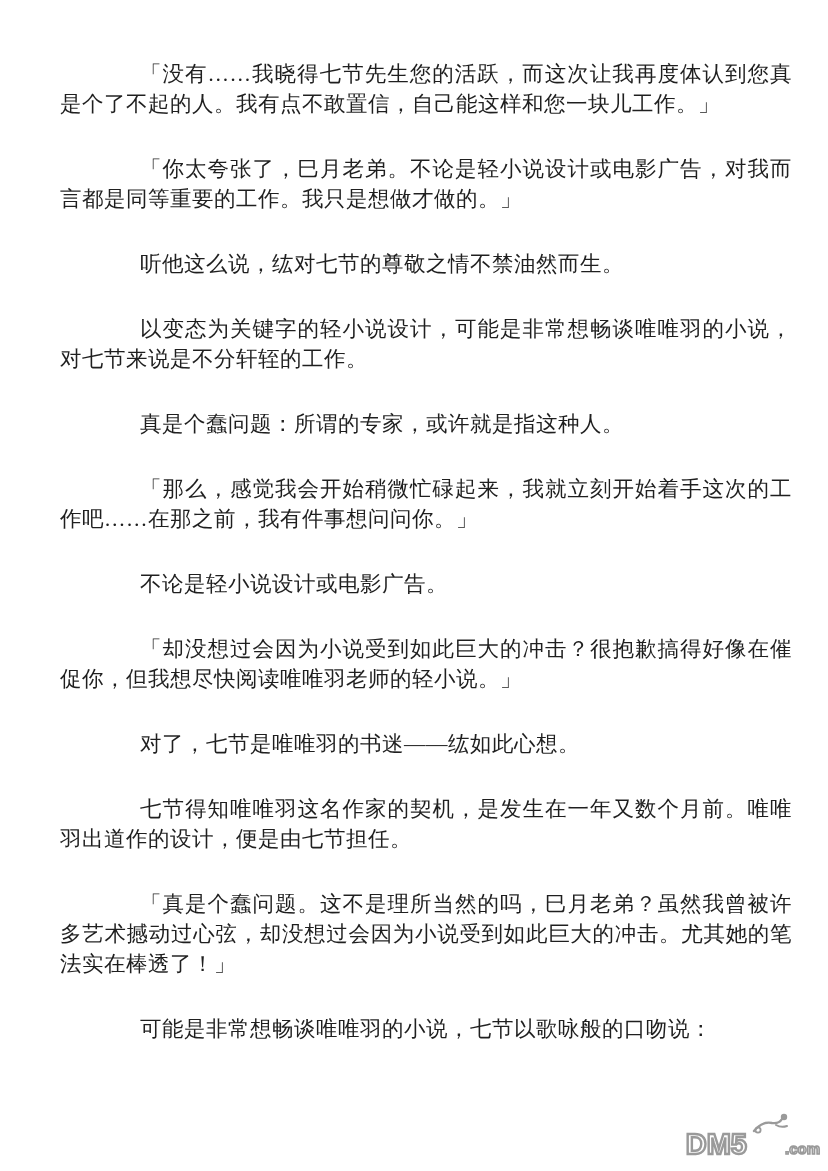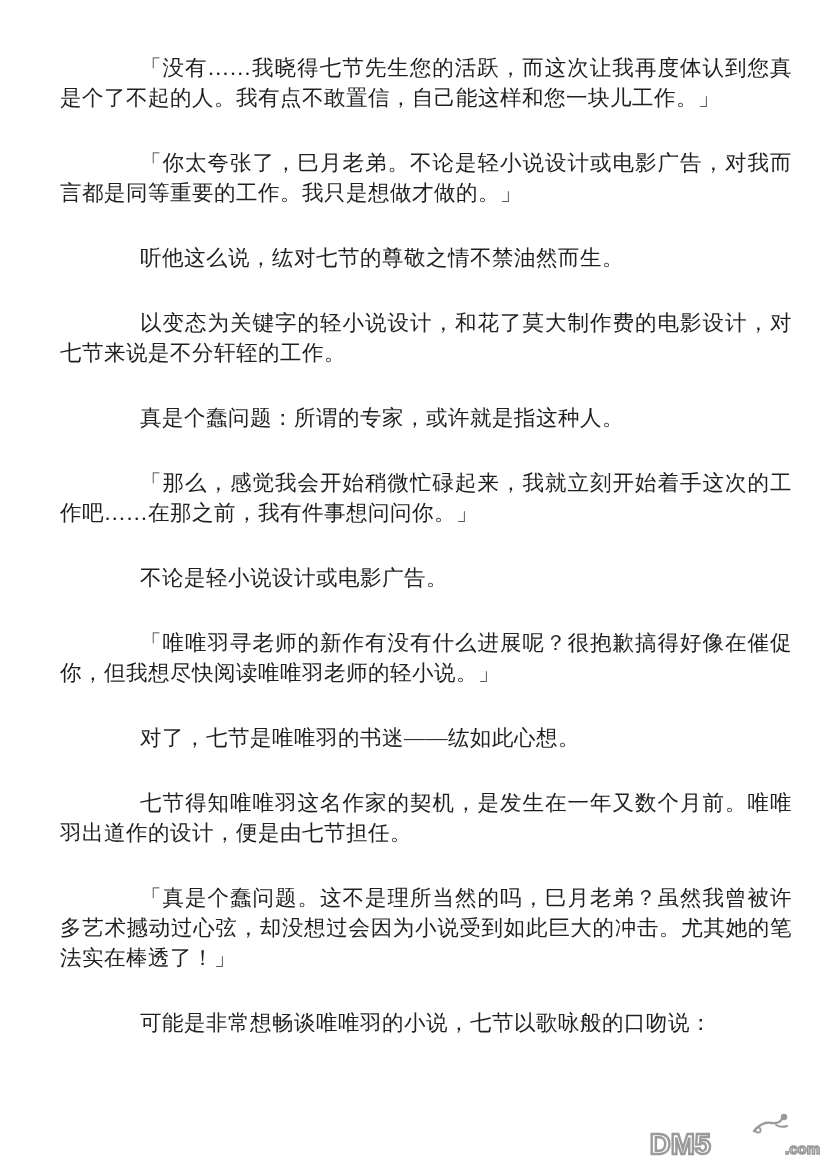--- a/index.html
+++ b/index.html
@@ -15,38 +15,37 @@
     overflow: hidden;
     font-family: "Liberation Serif", "DejaVu Serif", serif;
   }
   .text-block {
     position: absolute;
     top: 43px;
     left: 60px;
     width: 732px;
   }
   .para {
-    margin: 10px 0 35px 0;
+    margin: 16px 0 35px 0;
     font-size: 21.5px;
     line-height: 30px;
     color: #1f1f1f;
     text-align: justify;
     text-indent: 80px;
     letter-spacing: 0.5px;
     word-break: break-all;
   }
   .watermark {
     position: absolute;
     right: 8px;
     bottom: 10px;
     display: flex;
     align-items: baseline;
     font-family: "Liberation Sans", sans-serif;
     user-select: none;
-    gap: 36px;
   }
   .rider-icon {
     position: absolute;
     top: -16px;
     right: 28px;
   }
   .wm-main {
     font-size: 29px;
     font-weight: 800;
     letter-spacing: 0px;
@@ -65,25 +64,25 @@
   }
 </style>
 </head>
 <body>
 
 <div class="page">
   <div class="text-block">
     <p class="para">「没有……我晓得七节先生您的活跃，而这次让我再度体认到您真是个了不起的人。我有点不敢置信，自己能这样和您一块儿工作。」</p>
     <p class="para">「你太夸张了，巳月老弟。不论是轻小说设计或电影广告，对我而言都是同等重要的工作。我只是想做才做的。」</p>
     <p class="para">听他这么说，纮对七节的尊敬之情不禁油然而生。</p>
-    <p class="para">以变态为关键字的轻小说设计，和花了莫大制作费的电影设计，对七节来说是不分轩轾的工作。</p>
+    <p class="para">以变态为关键字的轻小说设计，可能是非常想畅谈唯唯羽的小说，对七节来说是不分轩轾的工作。</p>
     <p class="para">真是个蠢问题：所谓的专家，或许就是指这种人。</p>
     <p class="para">「那么，感觉我会开始稍微忙碌起来，我就立刻开始着手这次的工作吧……在那之前，我有件事想问问你。」</p>
     <p class="para">不论是轻小说设计或电影广告。</p>
-    <p class="para">「唯唯羽寻老师的新作有没有什么进展呢？很抱歉搞得好像在催促你，但我想尽快阅读唯唯羽老师的轻小说。」</p>
+    <p class="para">「却没想过会因为小说受到如此巨大的冲击？很抱歉搞得好像在催促你，但我想尽快阅读唯唯羽老师的轻小说。」</p>
     <p class="para">对了，七节是唯唯羽的书迷——纮如此心想。</p>
     <p class="para">七节得知唯唯羽这名作家的契机，是发生在一年又数个月前。唯唯羽出道作的设计，便是由七节担任。</p>
     <p class="para">「真是个蠢问题。这不是理所当然的吗，巳月老弟？虽然我曾被许多艺术撼动过心弦，却没想过会因为小说受到如此巨大的冲击。尤其她的笔法实在棒透了！」</p>
     <p class="para">可能是非常想畅谈唯唯羽的小说，七节以歌咏般的口吻说：</p>
   </div>
 
   <div class="watermark">
     <svg class="rider-icon" width="44" height="22" viewBox="0 0 44 22" aria-hidden="true">
       <path d="M6 19 Q14 9 24 11 Q31 12 34 7" fill="none" stroke="#9a9a9a" stroke-width="2.4" stroke-linecap="round"></path>
       <circle cx="36" cy="5" r="3.2" fill="#9a9a9a"></circle>

